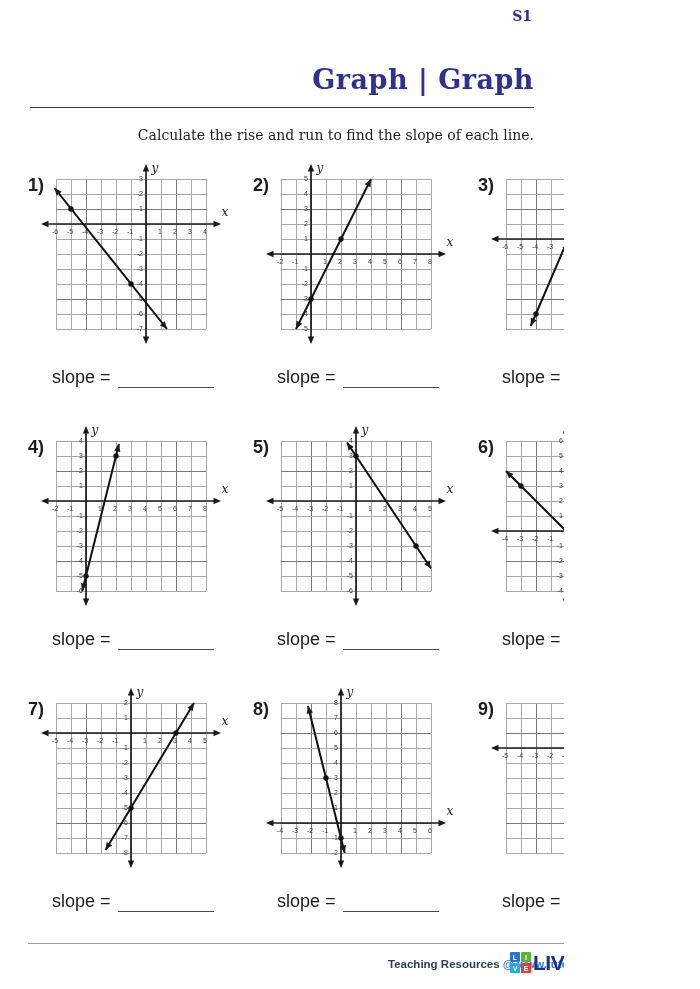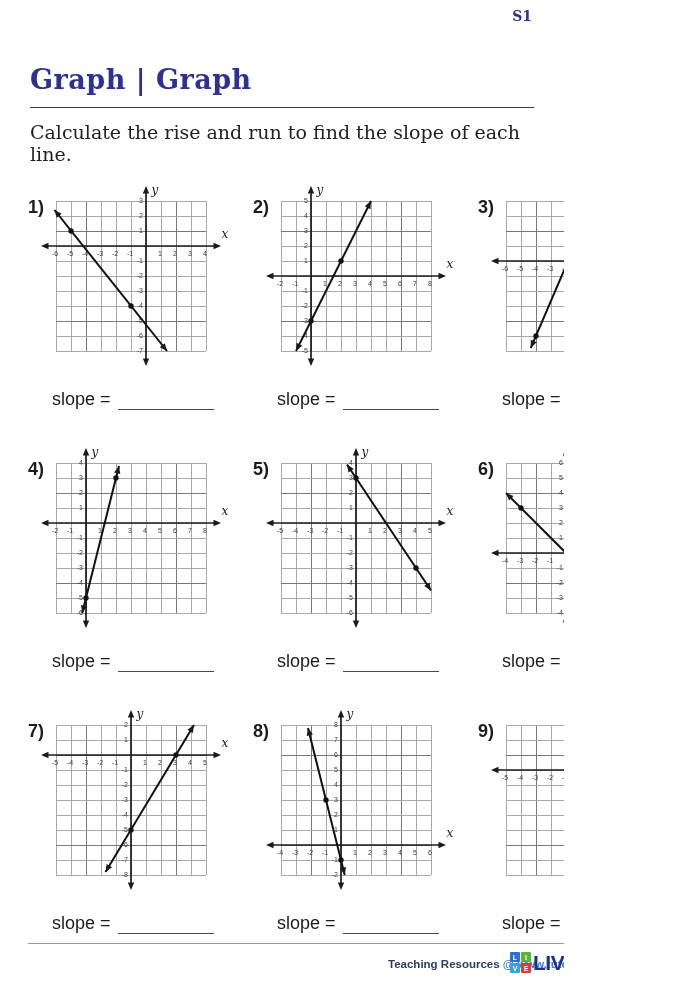--- a/index.html
+++ b/index.html
@@ -2,40 +2,41 @@
 <html><head>
 <meta charset="utf-8">
 <style>
   html,body{margin:0;padding:0;background:#ffffff;}
   .page{
     position:relative;
     width:564px;height:989px;
     background:#ffffff;
     font-family:"Liberation Sans",sans-serif;
     overflow:hidden;
+    text-align:right;
   }
   .s1{
     position:absolute;top:8px;right:32px;
     font-family:"DejaVu Serif","Liberation Serif",serif;
     font-weight:bold;font-size:14px;color:#2e3191;
   }
   .header{padding:64px 30px 0 30px;}
   .title{
     font-family:"DejaVu Serif","Liberation Serif",serif;
     font-weight:bold;font-size:27px;color:#2e3191;
     letter-spacing:0.5px;
   }
   .title-rule{
     margin-top:12px;height:0;
     border-top:1.7px solid #3a3a3a;
   }
   .instruction{
-    margin-top:13px;
+    margin-top:19px;
     font-family:"DejaVu Serif","Liberation Serif",serif;
-    font-size:19px;color:#1f1f1f;
+    font-size:14px;color:#1f1f1f;
   }
   .problems{
     display:grid;
     grid-template-columns:225px 225px 225px;
     row-gap:26px;
     margin:16px 0 0 22px;
   }
   .problem{position:relative;height:236px;}
   .num{
     position:absolute;left:6px;top:16px;

